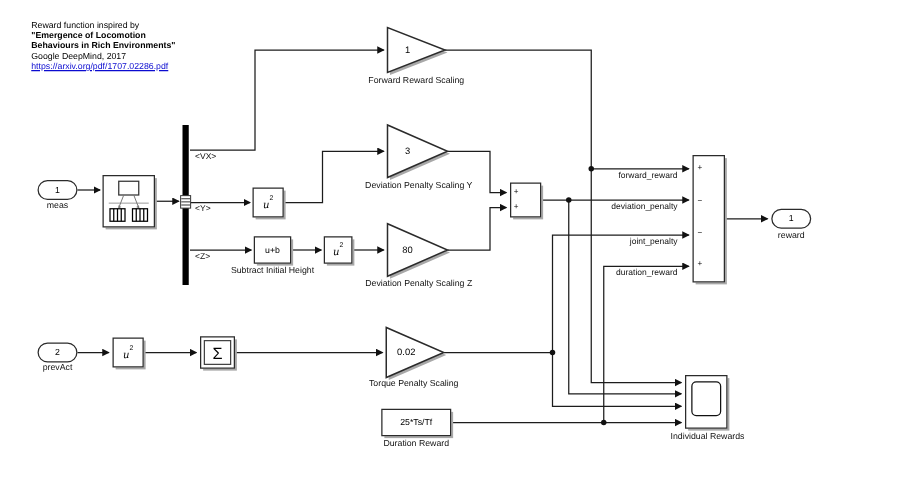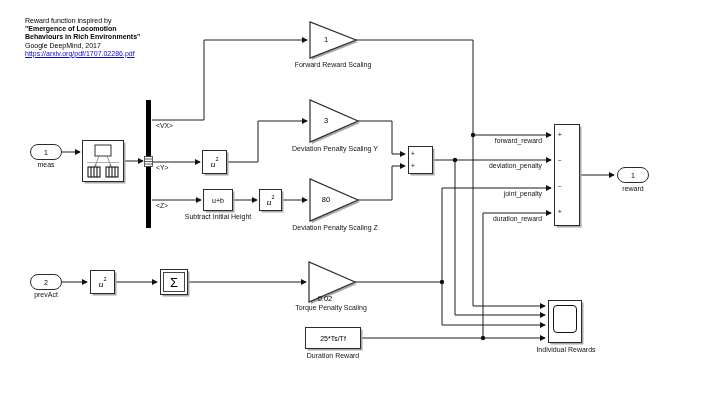--- a/index.html
+++ b/index.html
@@ -202,21 +202,21 @@
 
   <span class="gainval" style="left:312px;top:35px;width:28px;">1</span>
   <div class="lbl ctr" style="left:268px;top:61px;width:130px;">Forward Reward Scaling</div>
 
   <span class="gainval" style="left:312px;top:116px;width:28px;">3</span>
   <div class="lbl ctr" style="left:270px;top:145px;width:130px;">Deviation Penalty Scaling Y</div>
 
   <span class="gainval" style="left:312px;top:195px;width:28px;">80</span>
   <div class="lbl ctr" style="left:270px;top:224px;width:130px;">Deviation Penalty Scaling Z</div>
 
-  <span class="gainval" style="left:310px;top:294px;width:30px;">0.02</span>
+  <span class="gainval" style="left:310px;top:277px;width:30px;">0.02</span>
   <div class="lbl ctr" style="left:266px;top:304px;width:130px;">Torque Penalty Scaling</div>
 
   <span class="siglbl" style="left:156px;top:122px;">&lt;VX&gt;</span>
   <span class="siglbl" style="left:156px;top:164px;">&lt;Y&gt;</span>
   <span class="siglbl" style="left:156px;top:202px;">&lt;Z&gt;</span>
 
   <span class="siglbl rt" style="left:432px;top:137px;width:110px;text-align:right;">forward_reward</span>
   <span class="siglbl rt" style="left:432px;top:162px;width:110px;text-align:right;">deviation_penalty</span>
   <span class="siglbl rt" style="left:432px;top:190px;width:110px;text-align:right;">joint_penalty</span>
   <span class="siglbl rt" style="left:432px;top:215px;width:110px;text-align:right;">duration_reward</span>

